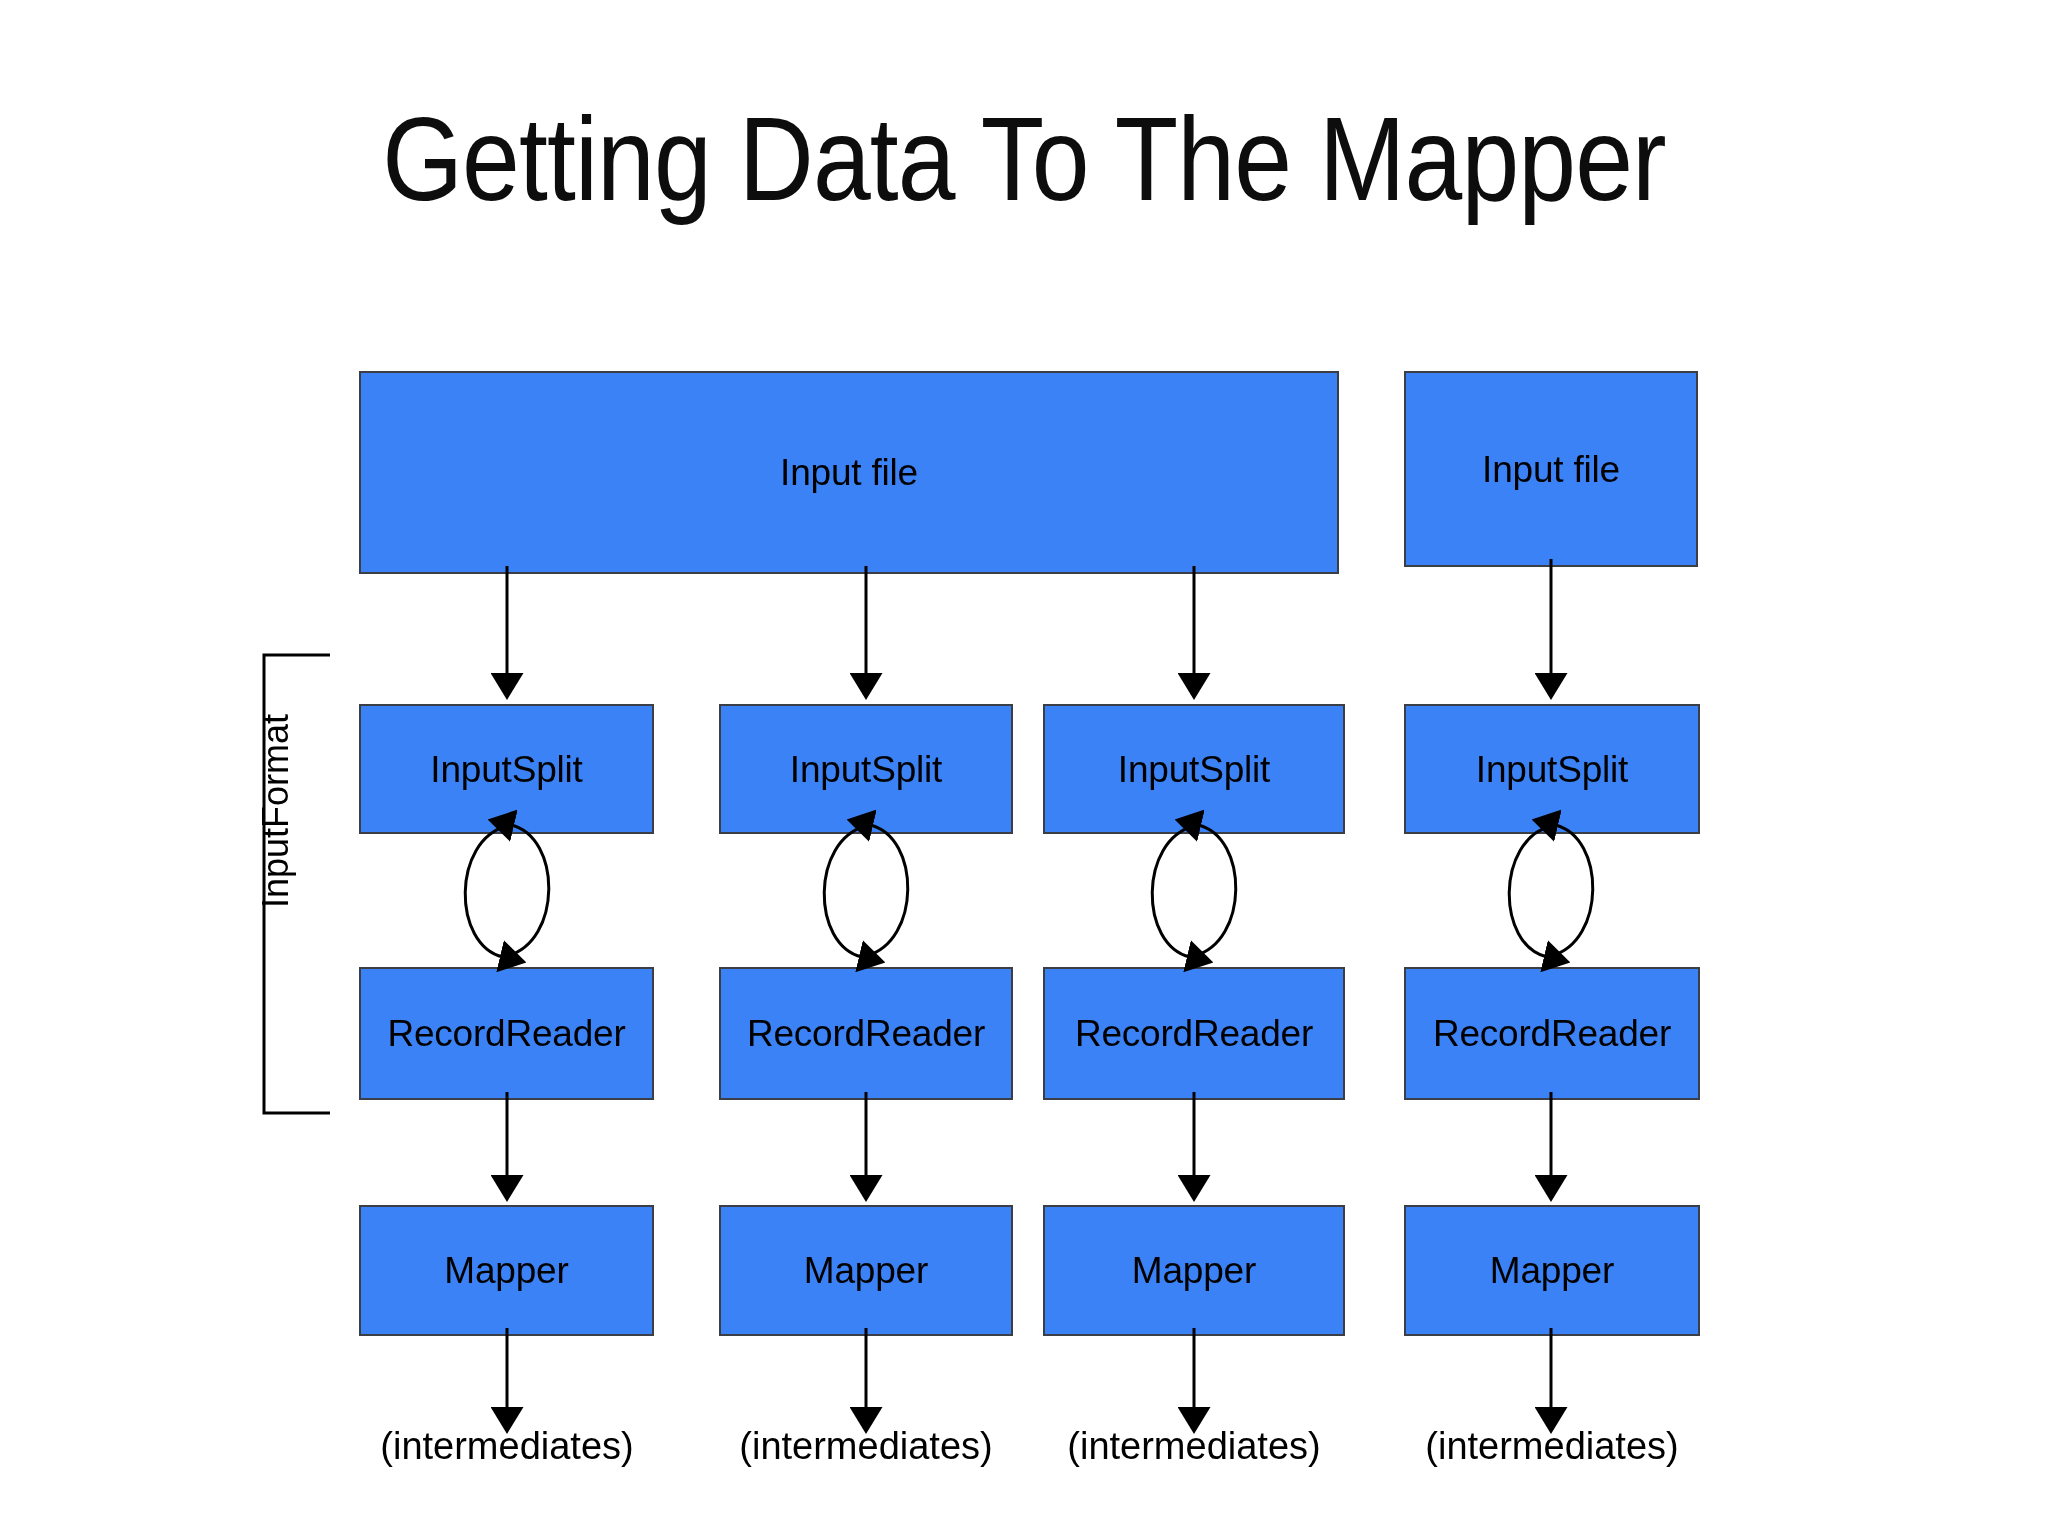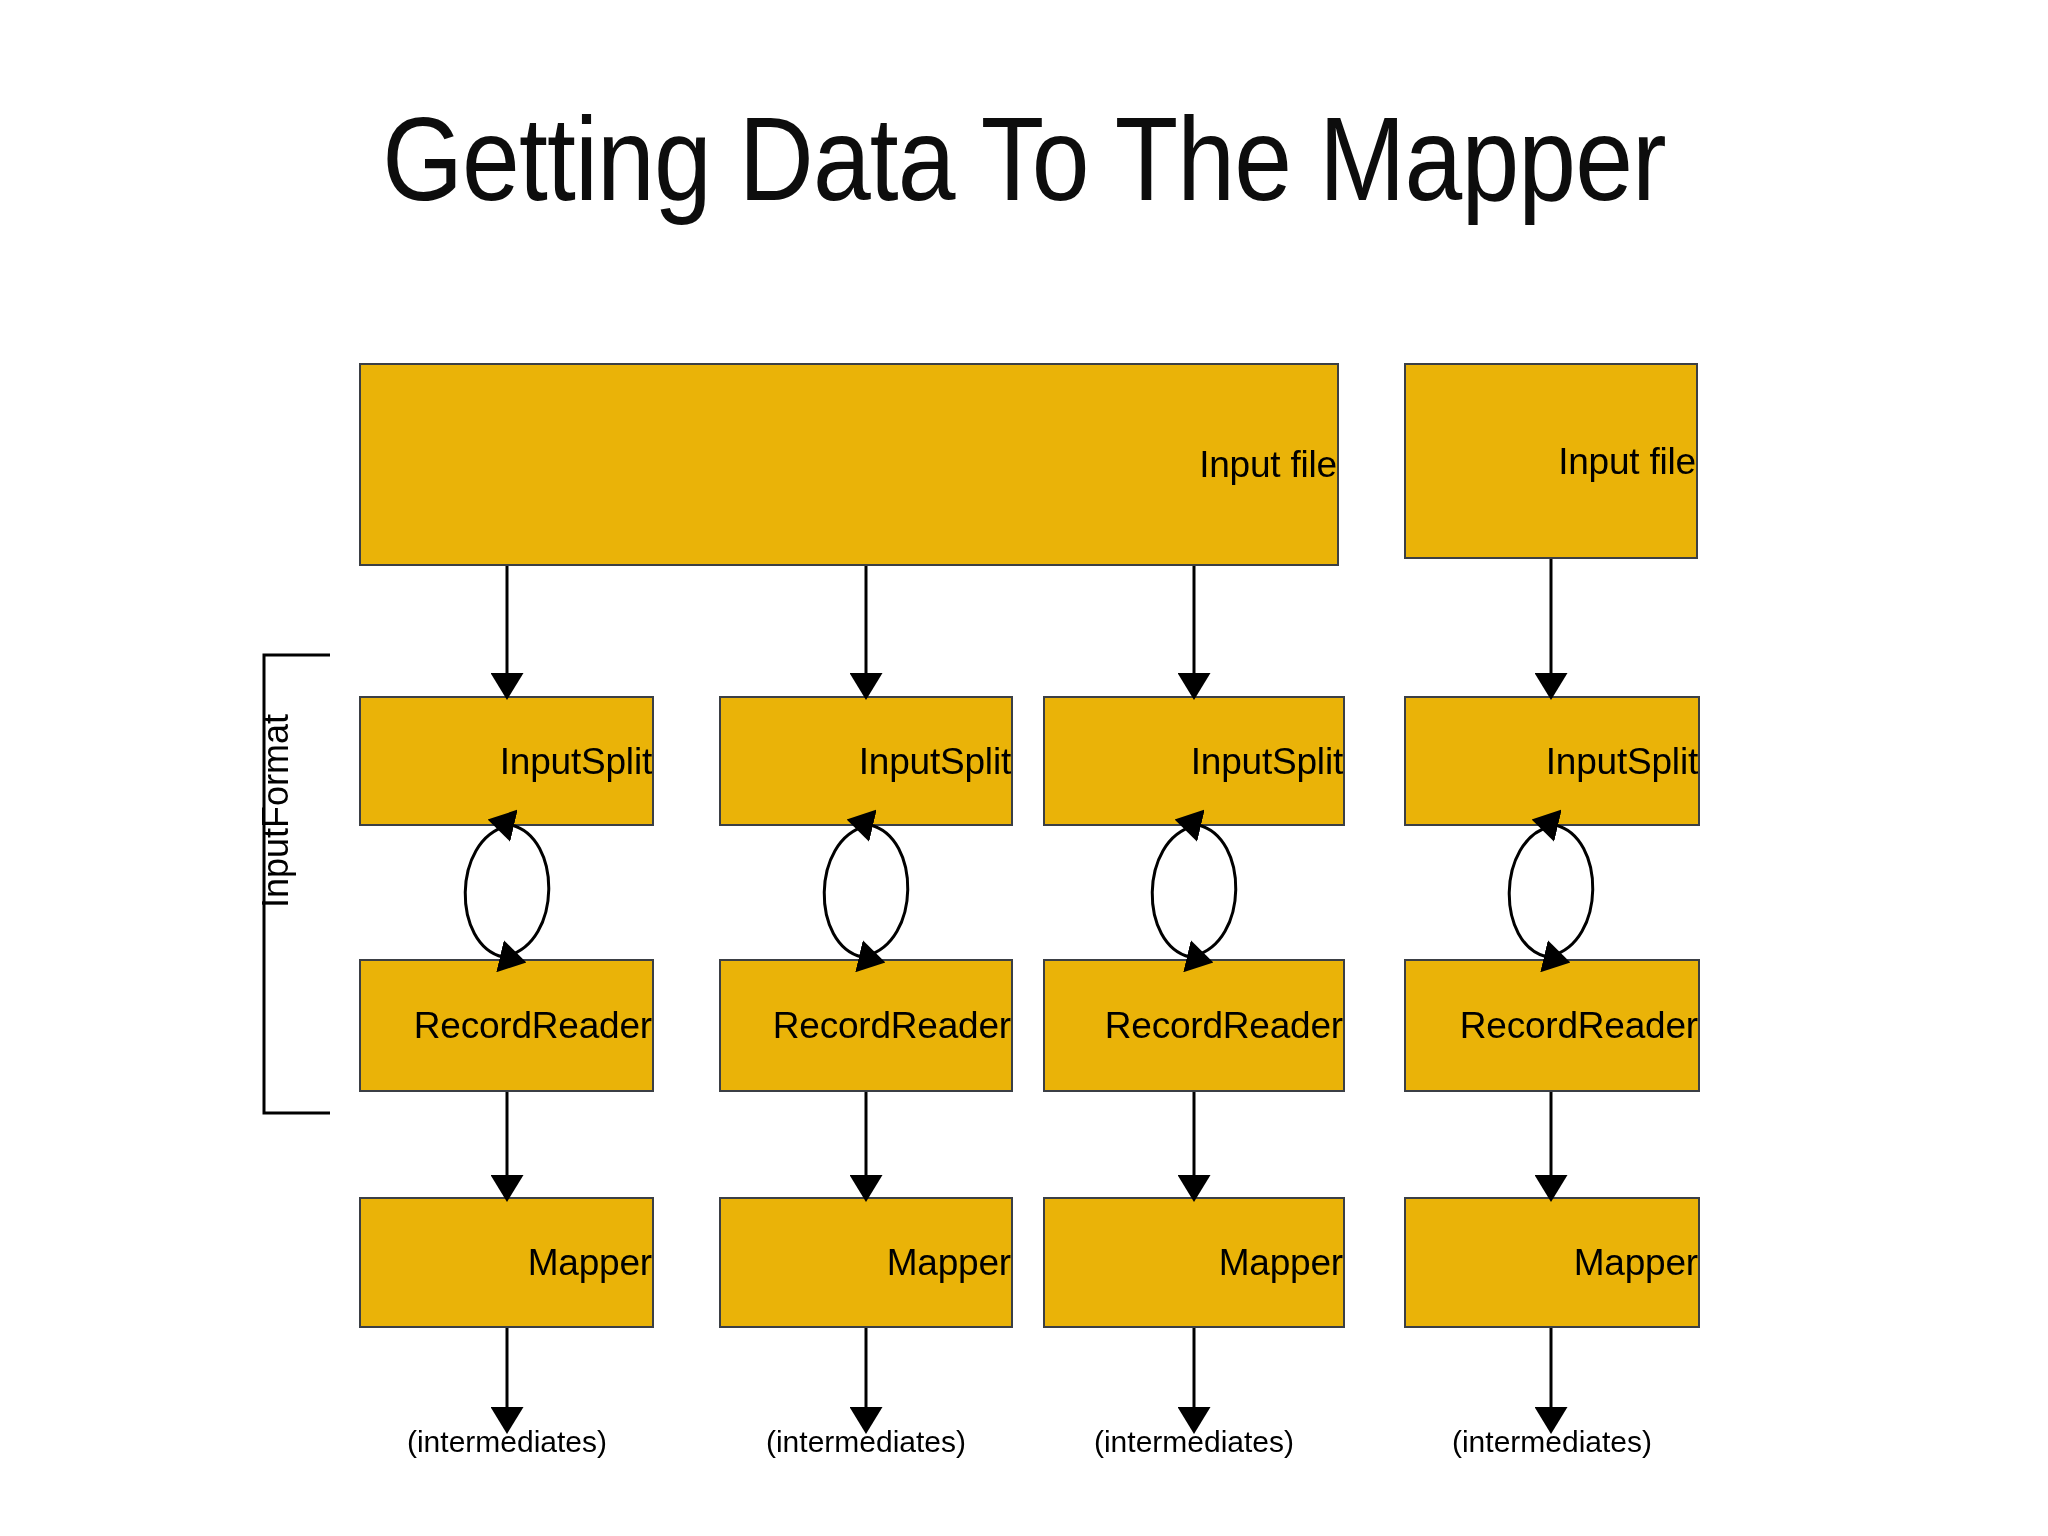--- a/index.html
+++ b/index.html
@@ -39,25 +39,26 @@
     color: #0d0d0d;
     white-space: nowrap;
     transform: scaleX(0.88);
     transform-origin: center top;
   }
 
   
   .node-box {
     position: absolute;
     box-sizing: border-box;
-    background: #eab308;
+    background: #3b82f6;
     border: 2px solid #3b3f45;
     display: flex;
     align-items: center;
-    justify-content: flex-end;
+    justify-content: center;
+    margin-top: 8px;
   }
   .node-label {
     font-family: "Liberation Sans", sans-serif;
     font-size: 37px;
     font-weight: 400;
     color: #000000;
     line-height: 1;
     letter-spacing: -0.2px;
     white-space: nowrap;
   }
@@ -84,21 +85,21 @@
     white-space: nowrap;
     transform: rotate(-90deg);
     transform-origin: center center;
   }
 
   
   .intermediate-caption {
     position: absolute;
     text-align: center;
     font-family: "Liberation Sans", sans-serif;
-    font-size: 30px;
+    font-size: 38px;
     color: #000000;
     white-space: nowrap;
     top: 1425px;
     width: 420px;
   }
 </style>
 </head>
 <body>
 
 <div id="slide">

